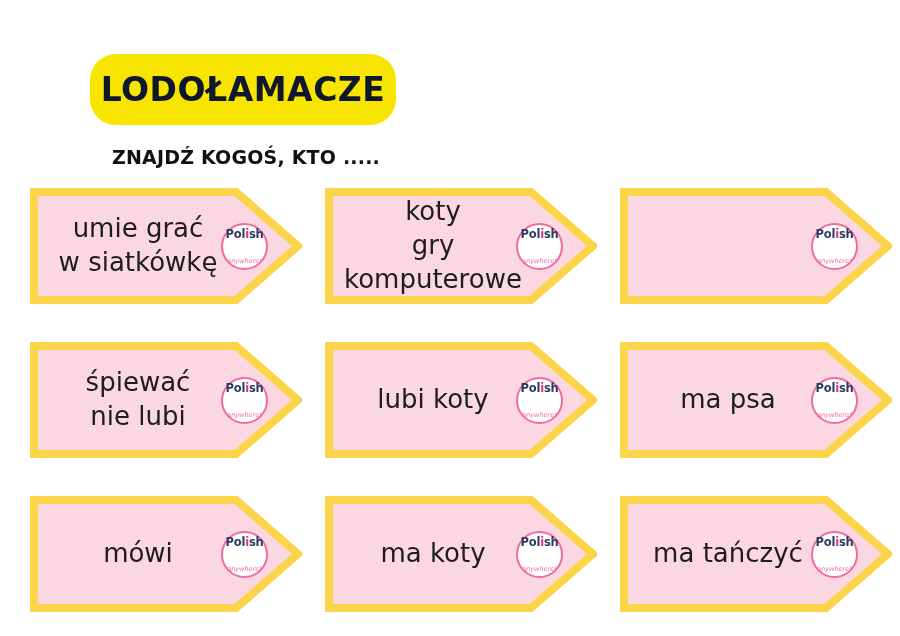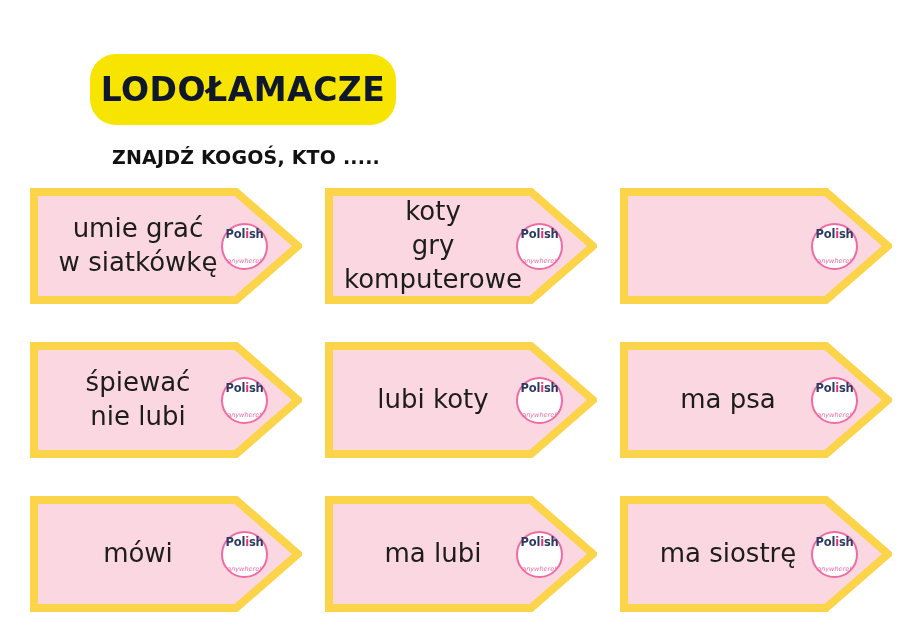--- a/index.html
+++ b/index.html
@@ -225,34 +225,34 @@
       <span class="logo-word"><span>Pol</span><span class="logo-i">i</span><span>sh</span></span>
       <span class="logo-tagline">anywhere!</span>
     </div>
   </div>
 
   <div class="card">
     <svg class="arrow-shape" viewBox="0 0 272 116" preserveAspectRatio="none">
       <polygon points="4,4 206,4 268,58 206,112 4,112"></polygon>
     </svg>
     <div class="card-text">
-          <div class="card-line">ma lubi</div>
-        </div>
-    <div class="logo-badge">
-      <span class="logo-word"><span>Pol</span><span class="logo-i">i</span><span>sh</span></span>
-      <span class="logo-tagline">anywhere!</span>
-    </div>
-  </div>
-
-  <div class="card">
-    <svg class="arrow-shape" viewBox="0 0 272 116" preserveAspectRatio="none">
-      <polygon points="4,4 206,4 268,58 206,112 4,112"></polygon>
-    </svg>
-    <div class="card-text">
-          <div class="card-line">ma siostrę</div>
+          <div class="card-line">ma koty</div>
+        </div>
+    <div class="logo-badge">
+      <span class="logo-word"><span>Pol</span><span class="logo-i">i</span><span>sh</span></span>
+      <span class="logo-tagline">anywhere!</span>
+    </div>
+  </div>
+
+  <div class="card">
+    <svg class="arrow-shape" viewBox="0 0 272 116" preserveAspectRatio="none">
+      <polygon points="4,4 206,4 268,58 206,112 4,112"></polygon>
+    </svg>
+    <div class="card-text">
+          <div class="card-line">ma tańczyć</div>
         </div>
     <div class="logo-badge">
       <span class="logo-word"><span>Pol</span><span class="logo-i">i</span><span>sh</span></span>
       <span class="logo-tagline">anywhere!</span>
     </div>
   </div>
 </div>
 
 </div>
 

